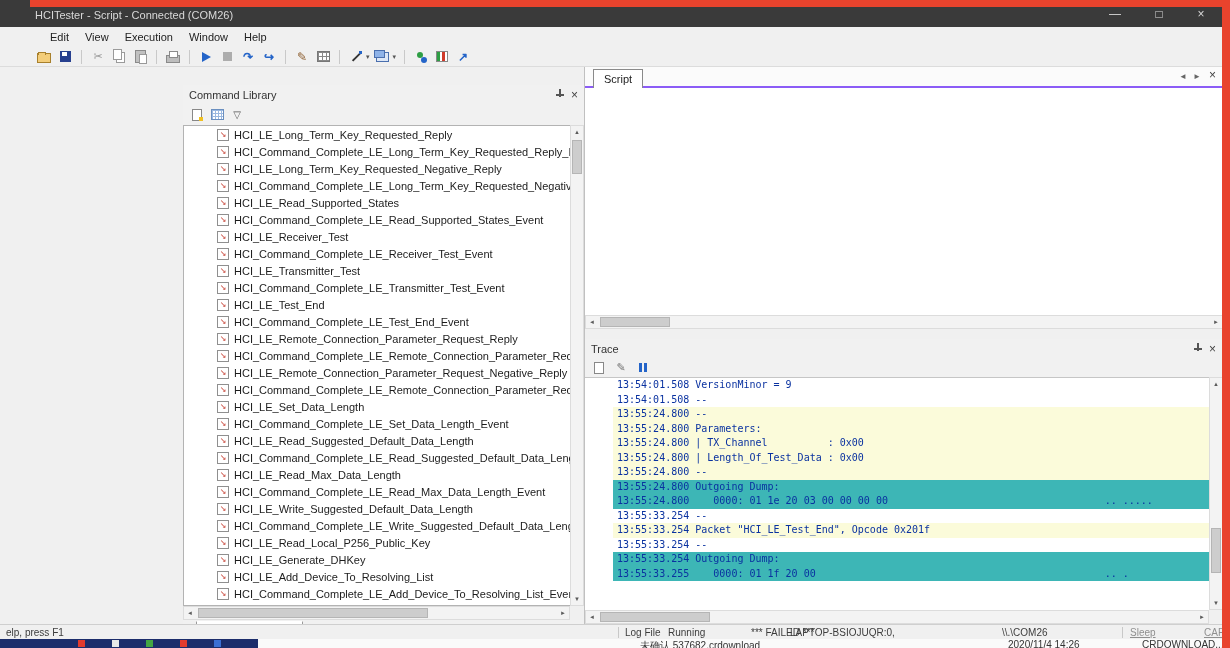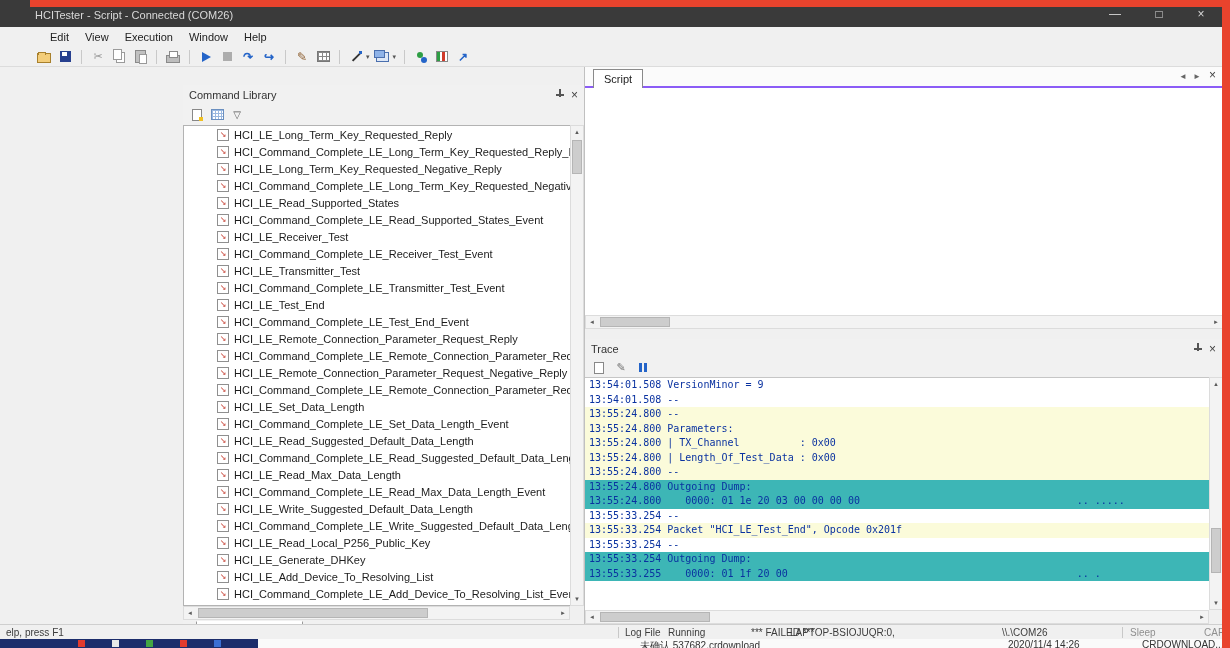--- a/index.html
+++ b/index.html
@@ -94,21 +94,21 @@
   .script-tabstrip{position:absolute;left:0;top:0;right:0;height:21px;background:#fbfbfb;border-bottom:2px solid #8b5cf6;}
   .script-tab{position:absolute;left:8px;top:2px;height:19px;padding:3px 10px 0 10px;background:#fff;
               border:1px solid #8a8a8a;border-bottom:none;font-size:11px;color:#222;}
   .nav-ic{position:absolute;top:5px;font-size:8px;color:#666;}
   .nav-left{left:594px;} .nav-right{left:608px;}
   .script-close{position:absolute;left:624px;top:3px;}
   .script-body{position:absolute;left:0;top:21px;right:0;height:227px;background:#fff;}
 
   .panel-trace{left:584px;top:272px;width:638px;height:285px;background:#f1f1f1;border-left:1px solid #c0c0c0;}
   .trace-toolbar{position:absolute;left:0;top:19px;right:0;height:19px;display:flex;align-items:center;padding-left:6px;gap:6px;background:#f1f1f1;}
-  .trace-log{position:absolute;left:0;top:38px;width:624px;height:233px;background:#fff;border-top:1px solid #c6c6c6;overflow:hidden;}
+  .trace-log{position:absolute;left:0;top:38px;width:624px;height:233px;background:#fff;border-top:1px solid #c6c6c6;overflow:hidden;padding-left:28px;}
   .trace-line{height:14.5px;line-height:14.5px;padding-left:4px;white-space:pre;
               font-family:"DejaVu Sans Mono",monospace;font-size:10px;color:#0a32a0;}
   .hl-none{background:transparent;}
   .hl-yellow{background:#fbfbda;}
   .hl-teal{background:#3db6b6;}
 
   
   .sb-v,.sb-h{position:absolute;background:#f3f3f3;border:1px solid #dcdcdc;}
   .sb-btn{position:absolute;display:flex;align-items:center;justify-content:center;font-size:6px;color:#5a5a5a;
           width:12px;height:12px;background:#f3f3f3;}
@@ -122,21 +122,21 @@
   .script-hscroll{left:0;top:248px;width:638px;height:14px;}
   .trace-vscroll{left:624px;top:38px;width:14px;height:233px;}
   .trace-hscroll{left:0;top:271px;width:624px;height:14px;}
   .trace-corner{position:absolute;left:624px;top:271px;width:14px;height:14px;background:#f0f0f0;}
 
   
   .statusbar{position:absolute;left:0;top:624px;width:1222px;height:15px;background:#f0f0f0;border-top:1px solid #cfcfcf;
              font-size:10px;color:#3c3c3c;}
   .statusbar span{position:absolute;top:2px;white-space:nowrap;}
   .sb-sep{width:1px;height:11px;background:#c8c8c8;top:2px;}
-  .st-dim{color:#8f8f8f;}
+  .st-dim{color:#8f8f8f;text-decoration:underline;}
   .bottomstrip{position:absolute;left:0;top:639px;width:1222px;height:9px;background:#fafafa;overflow:hidden;}
   .tk{position:absolute;left:0;top:0;width:258px;height:9px;background:#1c2d6b;display:flex;align-items:flex-start;
       padding-left:78px;gap:27px;}
   .tk-icon{width:7px;height:7px;margin-top:1px;flex:0 0 auto;}
   .filerow-text{position:absolute;top:0;font-size:10px;color:#333;white-space:nowrap;}
 </style>
 </head>
 <body>
 
 <div class="screen">

